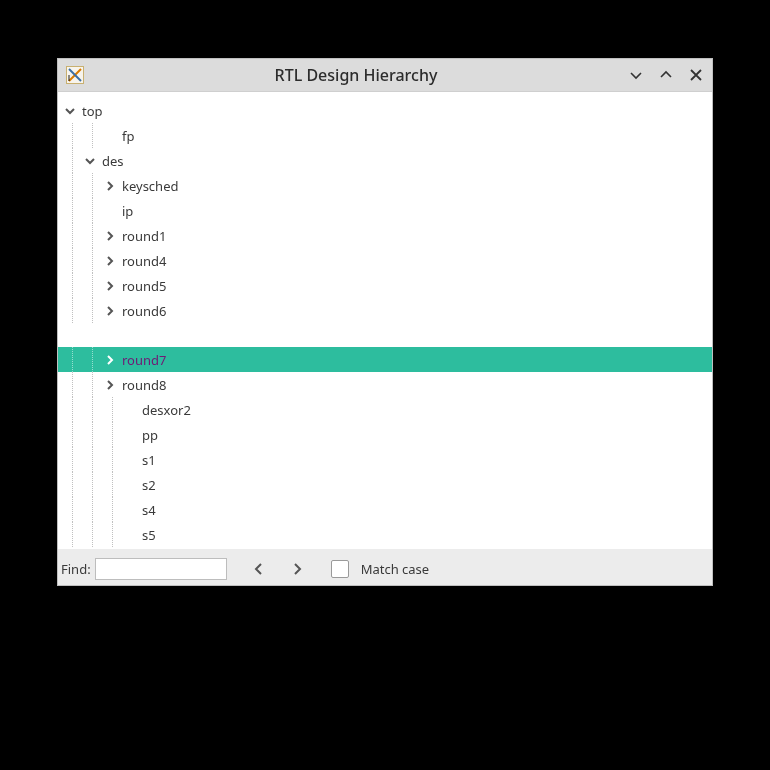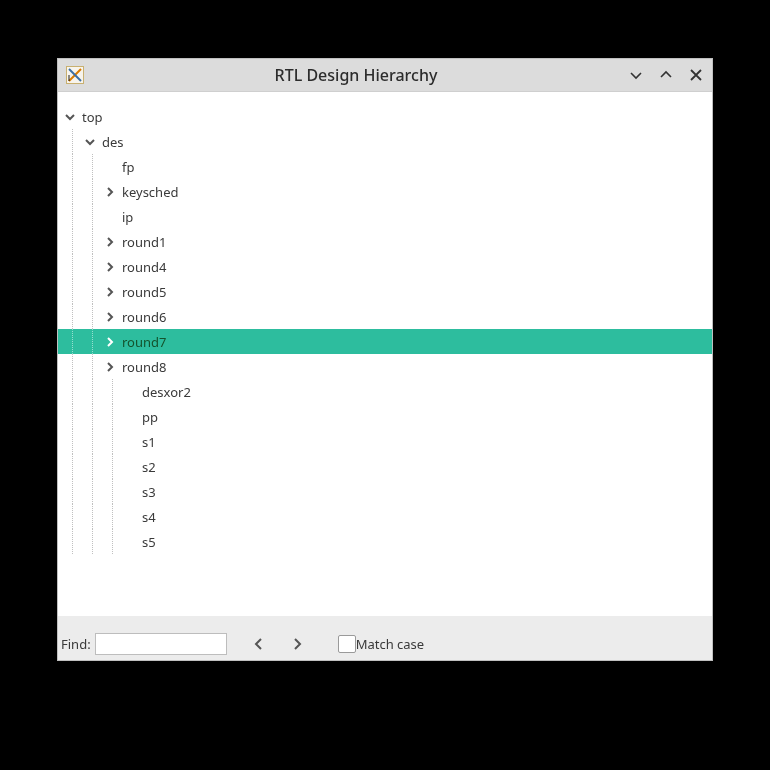--- a/index.html
+++ b/index.html
@@ -10,21 +10,21 @@
       height: 770px;
       font-family: "Segoe UI", "Noto Sans", Arial, sans-serif;
       font-size: 13px;
       color: #3a3a3a;
     }
     .window {
       position: absolute;
       left: 58px;
       top: 59px;
       width: 654px;
-      height: 601px;
+      height: 526px;
       background: #fff;
       box-shadow: 0 0 0 1px #bfbfbf;
       display: flex;
       flex-direction: column;
     }
     .titlebar {
       background: #dcdcdc;
       height: 32px;
       display: flex;
       align-items: center;
@@ -59,31 +59,32 @@
       justify-content: center;
       color: #333;
       cursor: default;
     }
     .ctl svg { display: block; }
 
     .tree {
       flex: 1;
       overflow: hidden;
       background: #fff;
-      padding-top: 12px;
+      padding-top: 6px;
     }
     .row {
       height: 25px;
       display: flex;
       align-items: center;
       color: #3a3a3a;
     }
     .row.sel {
       background: #2dbd9e;
-      color: #14532d;
+      color: #701a75;
+      margin-top: 24px;
     }
     .row.sel .chev svg { stroke: #fff; }
     .indent { display: inline-block; height: 100%; }
     .dots {
       display: inline-block;
       height: 100%;
       width: 20px;
       position: relative;
     }
     .dots::before {
@@ -108,21 +109,21 @@
       display: inline-block;
       margin-right: 4px;
     }
     .label { }
 
     .findbar {
       height: 32px;
       background: #ececec;
       display: flex;
       align-items: center;
-      padding: 12px 1px 0 1px;
+      padding: 4px 1px 0 1px;
       font-size: 13px;
       color: #3a3a3a;
     }
     .findbar .fl {
       padding: 0 4px 0 2px;
     }
     .findbar input[type="text"] {
       width: 132px;
       height: 22px;
       border: 1px solid #bdbdbd;
@@ -138,22 +139,22 @@
       align-items: center;
       justify-content: center;
       margin-left: 18px;
       cursor: default;
     }
     .findbar .navbtn + .navbtn { margin-left: 10px; }
     .findbar .navbtn svg { stroke: #555; fill: none; stroke-width: 2; }
     .checkbox {
       display: inline-flex;
       align-items: center;
-      margin-left: 27px;
-      gap: 0;
+      margin-left: 20px;
+      gap: 12px;
     }
     .checkbox .box {
       width: 16px;
       height: 16px;
       border: 1px solid #9a9a9a;
       background: #fff;
       border-radius: 2px;
     }
   </style>
 </head>
@@ -197,38 +198,38 @@
       <span class="chev">
           <svg width="10" height="10" viewBox="0 0 10 10">
             <path d="M1 3 L5 7 L9 3"></path>
           </svg>
         </span>
       <span class="label">top</span>
     </div>
     <div class="row">
       <span class="indent" style="width:4px"></span>
         <span class="dots"></span>
+        <span class="dots"></span>
+      <span class="leaf-pad"></span>
+      <span class="label">fp</span>
+    </div>
+    <div class="row">
+      <span class="indent" style="width:4px"></span>
+        <span class="dots"></span>
       <span class="chev">
           <svg width="10" height="10" viewBox="0 0 10 10">
             <path d="M1 3 L5 7 L9 3"></path>
           </svg>
         </span>
       <span class="label">des</span>
     </div>
     <div class="row">
       <span class="indent" style="width:4px"></span>
         <span class="dots"></span>
         <span class="dots"></span>
-      <span class="leaf-pad"></span>
-      <span class="label">fp</span>
-    </div>
-    <div class="row">
-      <span class="indent" style="width:4px"></span>
-        <span class="dots"></span>
-        <span class="dots"></span>
       <span class="chev">
           <svg width="10" height="10" viewBox="0 0 10 10">
             <path d="M3 1 L7 5 L3 9"></path>
           </svg>
         </span>
       <span class="label">keysched</span>
     </div>
     <div class="row">
       <span class="indent" style="width:4px"></span>
         <span class="dots"></span>
@@ -326,28 +327,20 @@
       <span class="leaf-pad"></span>
       <span class="label">s1</span>
     </div>
     <div class="row">
       <span class="indent" style="width:4px"></span>
         <span class="dots"></span>
         <span class="dots"></span>
         <span class="dots"></span>
       <span class="leaf-pad"></span>
       <span class="label">s2</span>
-    </div>
-    <div class="row">
-      <span class="indent" style="width:4px"></span>
-        <span class="dots"></span>
-        <span class="dots"></span>
-        <span class="dots"></span>
-      <span class="leaf-pad"></span>
-      <span class="label">s3</span>
     </div>
     <div class="row">
       <span class="indent" style="width:4px"></span>
         <span class="dots"></span>
         <span class="dots"></span>
         <span class="dots"></span>
       <span class="leaf-pad"></span>
       <span class="label">s4</span>
     </div>
     <div class="row">

